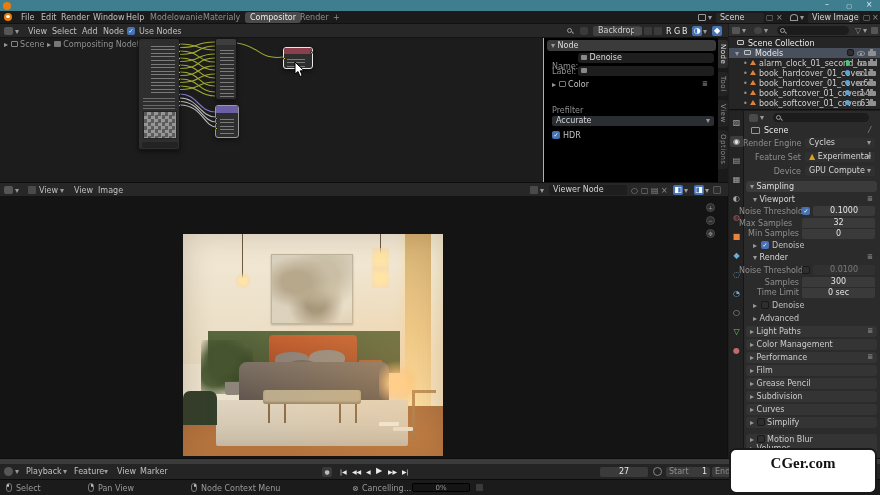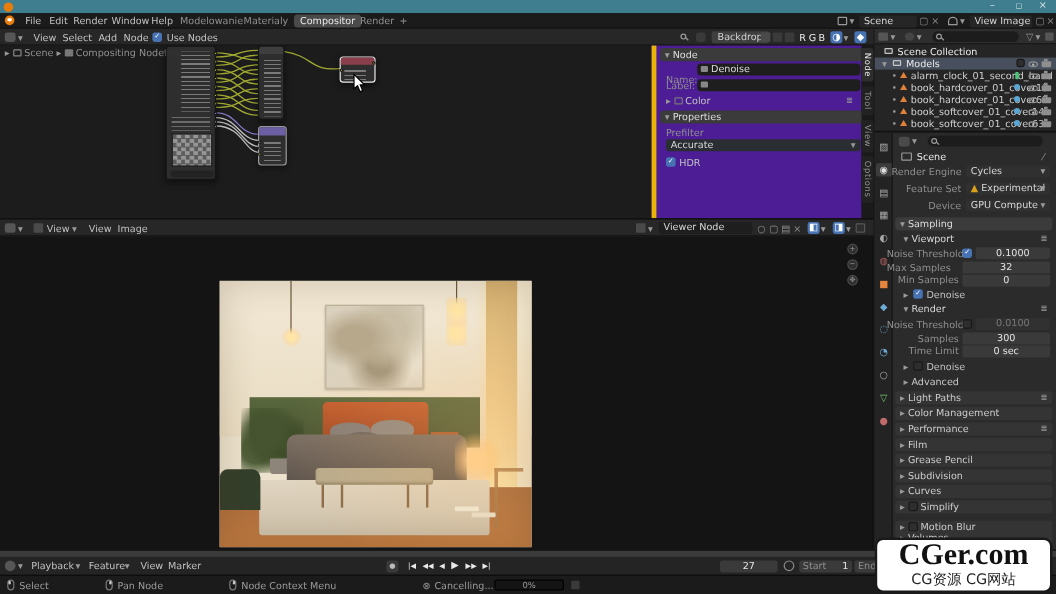--- a/index.html
+++ b/index.html
@@ -183,43 +183,40 @@
       </div>
 
       <div class="node" style="left:283px;top:9px;width:30px;height:22px;border:1px solid #e8e8e8">
         <div class="a" style="left:0;top:0;width:100%;height:6px;background:#8b3f4d;border-radius:2px 2px 0 0"></div>
         <div class="lblstack" style="left:3px;top:8px;width:18px;height:12px"></div>
         <span class="sock" style="left:-1px;top:9px"></span>
         <span class="sock" style="right:-1px;top:3px"></span>
       </div>
     </div>
 
-    <div class="a" style="left:543px;top:14px;width:175px;height:144px;background:#4c1d95;border-left:4px solid #eab308">
+    <div class="a" style="left:543px;top:14px;width:175px;height:144px;background:#000000;border-left:1px solid #eab308">
       <div class="phdr a" style="left:3px;top:2px;width:169px">
         <span class="chev">▾</span> <span>Node</span>
       </div>
       <span class="a dim" style="left:8px;top:24px">Name:</span>
       <span class="tfld a" style="left:34px;top:15px;width:136px">
         <span style="display:inline-block;width:6px;height:5px;background:#888;border-radius:1px"></span>
         <span>Denoise</span>
       </span>
       <span class="a dim" style="left:8px;top:29px">Label:</span>
       <span class="tfld a" style="left:34px;top:28px;width:136px">
         <span style="display:inline-block;width:6px;height:5px;background:#888;border-radius:1px"></span>
         <span></span>
       </span>
       <span class="a" style="left:8px;top:42px">
         <span class="chev">▸</span>
         <span style="display:inline-block;width:7px;height:6px;border:1px solid #777;border-radius:1px"></span>
         <span>Color</span>
       </span>
       <span class="a preset" style="left:158px;top:42px">≣</span>
-      <div class="phdr a" style="left:3px;top:54px;width:169px">
-        <span class="chev">▾</span> <span>Properties</span>
-      </div>
       <span class="a dim" style="left:8px;top:68px">Prefilter</span>
       <span class="a dfld" style="left:8px;top:78px;width:162px;background:#2a2e33">Accurate</span>
       <span class="a chev" style="left:162px;top:78px">▾</span>
       <span class="cb" style="left:8px;top:93px">✓</span>
       <span class="a" style="left:19px;top:93px">HDR</span>
     </div>
 
     <div class="a" style="left:718px;top:14px;width:10px;height:144px;background:#1a1a1a">
       <span class="vtab act" style="left:0;top:2px">Node</span>
       <span class="vtab" style="left:0;top:34px">Tool</span>
@@ -506,35 +503,34 @@
   </div>
 
   <div class="a" style="left:0;top:479px;width:880px;height:16px;background:#1b1b1b;border-top:1px solid #0d0d0d;color:#9a9a9a">
     <span class="mouse l" style="left:6px;top:3px">
         <i></i>
       </span>
     <span class="a" style="left:16px;top:3.5px">Select</span>
     <span class="mouse m" style="left:88px;top:3px">
         <i></i>
       </span>
-    <span class="a" style="left:98px;top:3.5px">Pan Node</span>
+    <span class="a" style="left:98px;top:3.5px">Pan View</span>
     <span class="mouse r" style="left:191px;top:3px">
         <i></i>
       </span>
     <span class="a" style="left:201px;top:3.5px">Node Context Menu</span>
     <span class="a" style="left:352px;top:3.5px">⊗</span>
     <span class="a" style="left:362px;top:3.5px">Cancelling...</span>
     <span class="a" style="left:412px;top:3px;width:58px;height:9px;background:#141414;border:1px solid #000;border-radius:2px;text-align:center;line-height:8px">
       <span style="font-size:7px">0%</span>
     </span>
     <span class="a" style="left:476px;top:4px;width:7px;height:7px;background:#3a3a3a;border-radius:1px"></span>
   </div>
 
   <div class="a" style="left:729px;top:448px;width:148px;height:46px;background:#fff;border:2px solid #1a1a1a;border-radius:7px;text-align:center;z-index:50">
-    <div style="font-family:'Liberation Serif','DejaVu Serif',serif;font-size:25px;line-height:26px;color:#111;font-weight:600">CGer.com</div>
-    <div style="font-size:12px;line-height:14px;color:#222">CG资源  CG网站</div>
+    <div style="font-family:'Liberation Serif','DejaVu Serif',serif;font-size:15px;line-height:26px;color:#111;font-weight:600">CGer.com</div>
   </div>
 
   <svg style="left:294px;top:62px;width:12px;height:16px;z-index:60" viewBox="0 0 12 16">
     <polygon points="1,0 1,12 4,9.5 6,14.5 8.2,13.5 6.2,8.8 10,8.8" fill="#fff" stroke="#000" stroke-width="1"></polygon>
   </svg>
 
 </div>
 
 </body></html>

